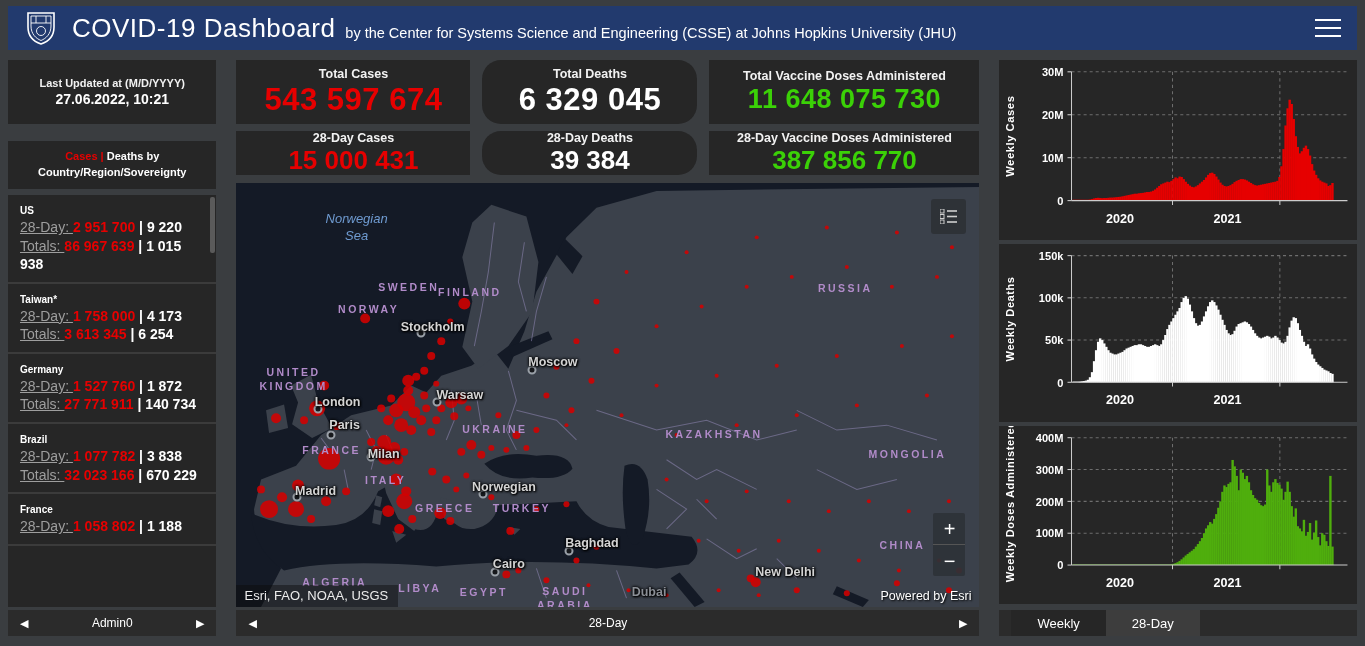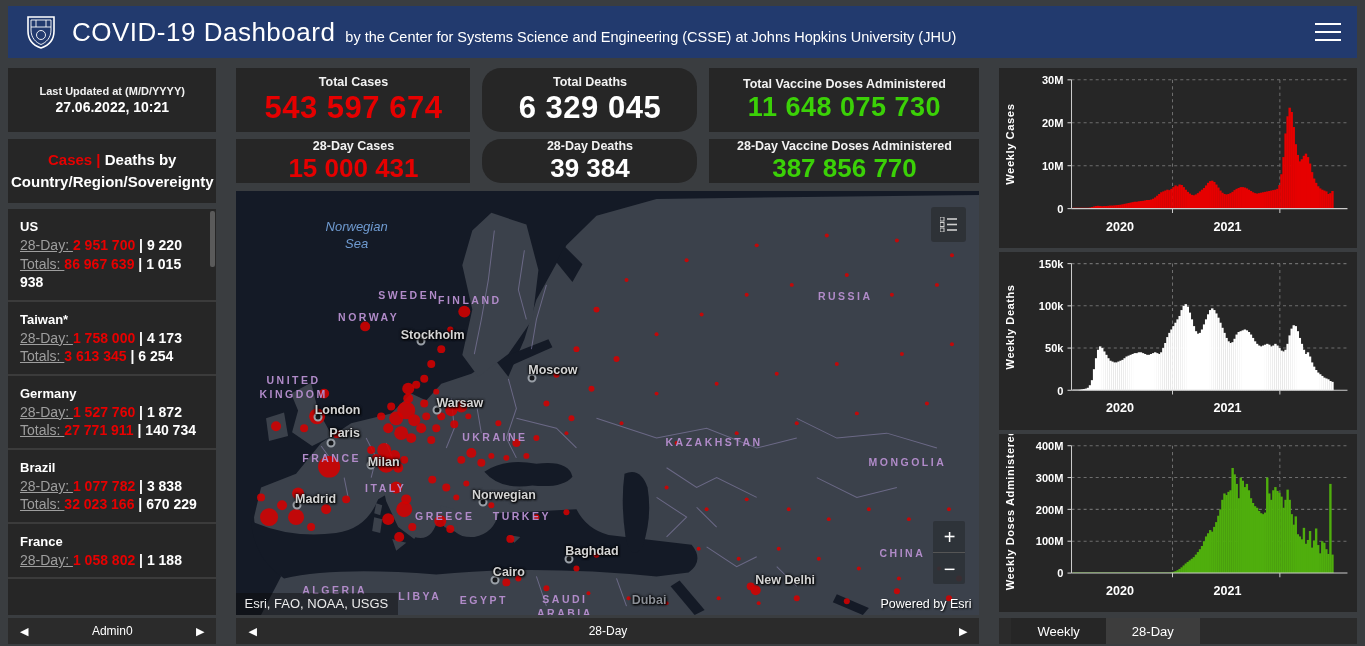--- a/index.html
+++ b/index.html
@@ -1,47 +1,47 @@
 <!DOCTYPE html>
 <html><head>
 <meta charset="utf-8">
 <style>
   * { margin:0; padding:0; box-sizing:border-box; }
   html,body { width:1365px; height:646px; overflow:hidden; background:#35373a;
     font-family:"Liberation Sans", sans-serif; }
   .page { width:1365px; height:646px; background:#3a3d40; padding:6px 8px 0 8px; }
 
   
-  .header { height:52px; background:#223a6e; display:flex; align-items:center; padding:0 14px 0 18px; }
+  .header { height:44px; background:#223a6e; display:flex; align-items:center; padding:0 14px 0 18px; }
   .logo { width:30px; height:34px; flex:0 0 auto; margin-right:16px; }
   .title { color:#fff; font-size:26px; font-weight:400; letter-spacing:.5px; white-space:nowrap; }
   .subtitle { color:#fff; font-size:14.5px; margin-left:10px; margin-top:9px; white-space:nowrap; }
   .spacer { flex:1; }
   .hamburger { width:30px; height:24px; display:flex; flex-direction:column; justify-content:space-between;
     padding:3px 2px; cursor:pointer; background:none; border:none; }
   .hamburger span { display:block; height:2px; background:#fff; }
 
   
   .content { display:flex; gap:20px; padding-top:10px; height:586px; }
   .col-left  { width:214px; display:flex; flex-direction:column; }
   .col-mid   { width:743px; display:flex; flex-direction:column; }
   .col-right { width:367px; display:flex; flex-direction:column; }
   .panel { background:#262626; }
 
   
   .lu-panel { height:64px; display:flex; flex-direction:column; align-items:center; justify-content:center; }
   .lu-title { color:#f2f2f2; font-size:11px; font-weight:bold; }
   .lu-value { color:#fff; font-size:14px; font-weight:bold; margin-top:2px; }
-  .lh-panel { height:64px; margin-top:7px; display:flex; flex-direction:column; align-items:center; justify-content:center;
-    font-size:15px; font-weight:bold; color:#fff; line-height:1.45; }
+  .lh-panel { height:48px; margin-top:17px; display:flex; flex-direction:column; align-items:center; justify-content:center;
+    font-size:11px; font-weight:bold; color:#fff; line-height:1.45; }
   .red-txt { color:#e60000; }
   .country-list { flex:1; margin-top:6px; position:relative; overflow:hidden; }
   .c-scroll { position:absolute; right:1px; top:2px; width:5px; height:56px; background:#5a5a5a; border-radius:2px; }
   .c-item { padding:9px 16px 8px 12px; border-bottom:2px solid #3b3b3b; line-height:1.32; cursor:pointer; }
-  .c-name { color:#fff; font-size:13px; font-weight:bold; margin-bottom:1px; }
+  .c-name { color:#fff; font-size:10px; font-weight:bold; margin-bottom:1px; }
   .c-line { font-size:14px; }
   .c-gray { color:#9e9e9e;text-decoration:underline; }
   .c-red { color:#e60000; font-weight:bold; }
   .c-sep { color:#fff; font-weight:bold; }
   .c-white { color:#fff; font-weight:bold; }
 
   .bottombar { height:26px; margin-top:3px; background:#2b2b2b; display:flex; align-items:center;
     color:#fff; font-size:12px; position:relative; }
   .bb-arrow { color:#fff; font-size:11px; background:none; border:none; cursor:pointer; padding:0 12px; }
   .bb-label { position:absolute; left:0; right:0; text-align:center; pointer-events:none; }

